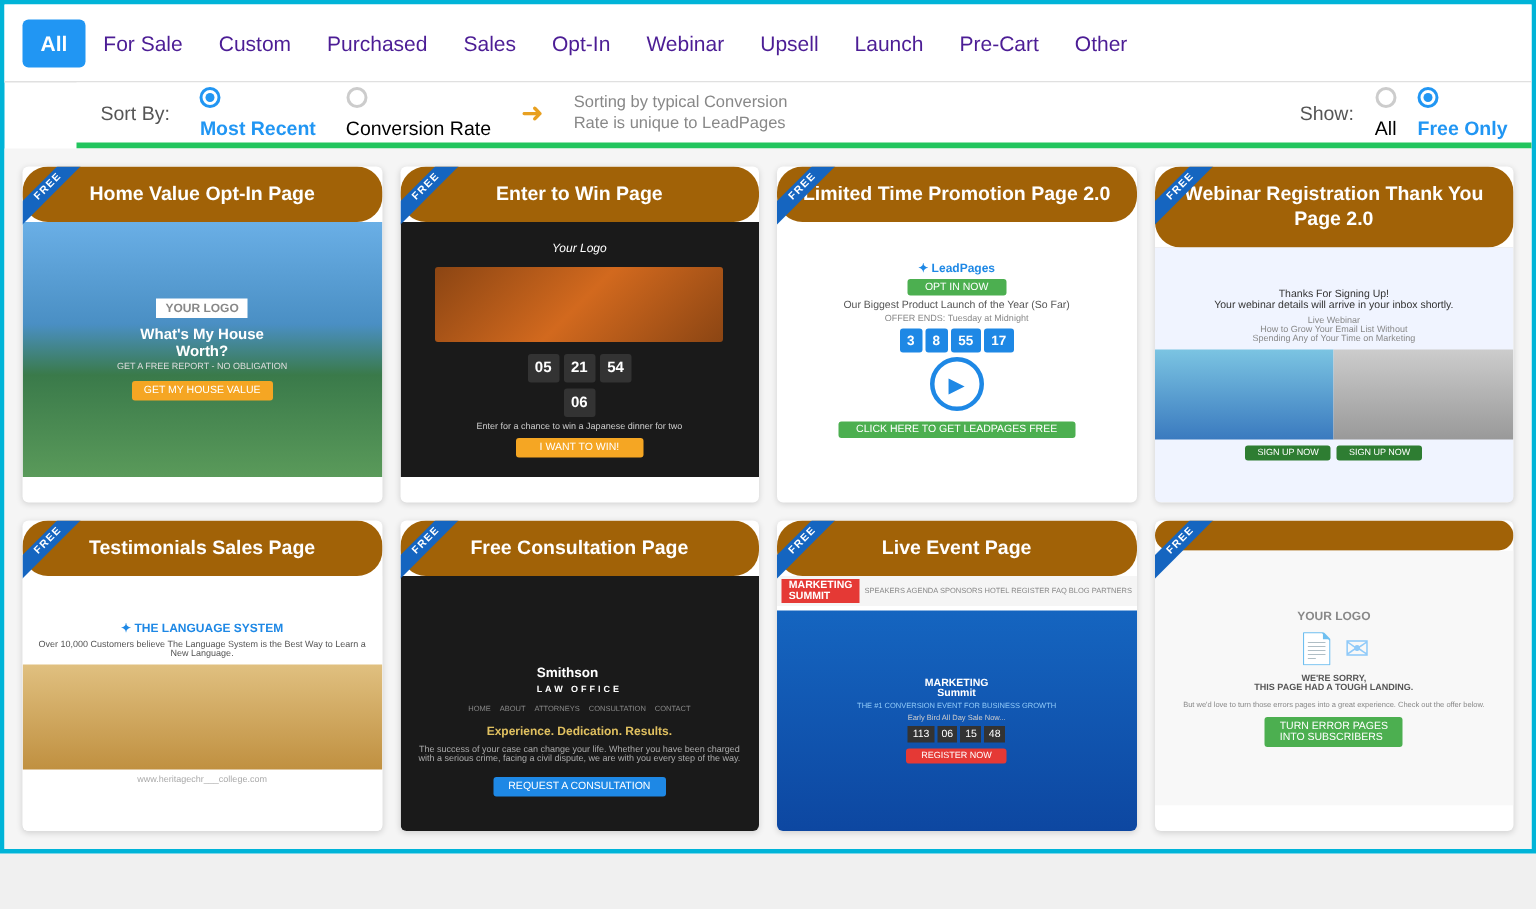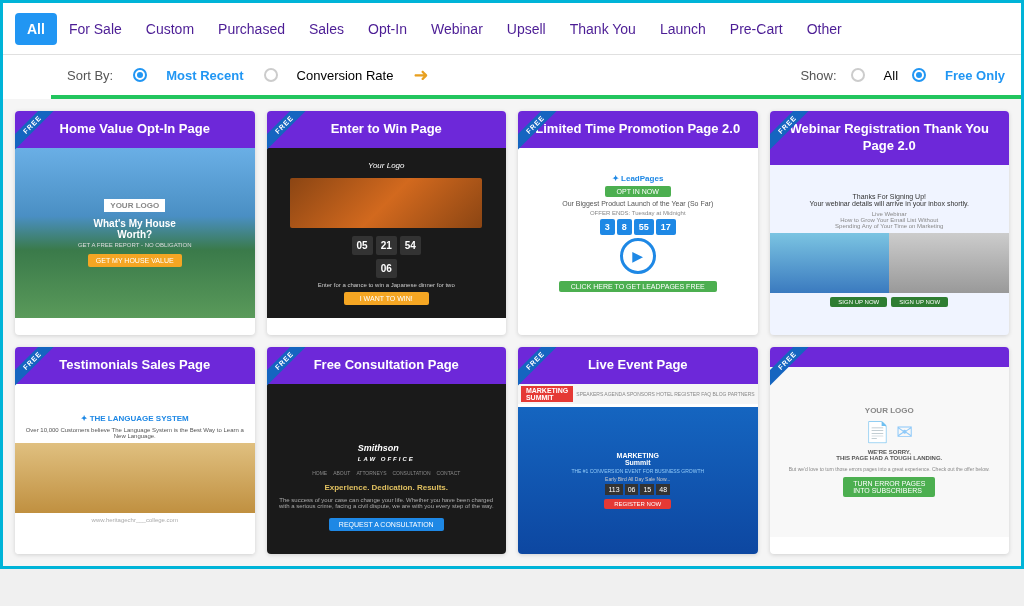--- a/index.html
+++ b/index.html
@@ -45,21 +45,21 @@
       display: flex;
       align-items: center;
       padding: 8px 16px;
       background: #fff;
       border-bottom: 4px solid #22c55e;
       gap: 20px;
       height: 44px;
       margin-left: 48px;
     }
     .sort-label { font-size: 13px; color: #555; font-weight: 500; }
-    .radio-group { display: flex; align-items: flex-start; gap: 19px; cursor: pointer; }
+    .radio-group { display: flex; align-items: flex-start; gap: 6px; cursor: pointer; flex-direction: column; }
     .radio-dot {
       width: 14px; height: 14px;
       border-radius: 50%;
       border: 2px solid #ccc;
       display: flex; align-items: center; justify-content: center;
     }
     .radio-dot.selected { border-color: #2196f3; }
     .radio-dot.selected::after {
       content: '';
       width: 6px; height: 6px;
@@ -104,21 +104,21 @@
       position: relative;
     }
 
     .card-header {
       position: relative;
       padding: 10px 12px;
       display: flex;
       align-items: center;
       gap: 8px;
     }
-    .card-header.blue { background: #6d28d9; }
+    .card-header.blue { background: #a16207; border-radius: 17px; }
     .card-title {
       font-size: 13px;
       color: #fff;
       font-weight: 600;
       line-height: 1.3;
       text-align: center;
       flex: 1;
     }
 
     .card-thumb {
@@ -326,21 +326,20 @@
       height: 100%;
       display: flex;
       flex-direction: column;
       align-items: center;
       justify-content: center;
       gap: 5px;
     }
     .thumb-consult-logo {
       color: #fff;
       font-size: 9px;
-      font-style: italic;
       font-weight: 600;
       margin-top: 36px;
     }
     .thumb-consult-text {
       color: #e0c060;
       font-size: 8px;
       font-weight: 600;
       text-align: center;
     }
     .thumb-consult-sub {
@@ -498,37 +497,37 @@
 
   <nav class="top-nav">
     <div class="nav-item active">All</div>
     <div class="nav-item">For Sale</div>
     <div class="nav-item">Custom</div>
     <div class="nav-item">Purchased</div>
     <div class="nav-item">Sales</div>
     <div class="nav-item">Opt-In</div>
     <div class="nav-item">Webinar</div>
     <div class="nav-item">Upsell</div>
-    <div class="nav-item">Thank You</div>
     <div class="nav-item">Launch</div>
     <div class="nav-item">Pre-Cart</div>
     <div class="nav-item">Other</div>
   </nav>
 
   <div class="sort-bar">
     <span class="sort-label">Sort By:</span>
     <div class="radio-group">
       <div class="radio-dot selected"></div>
       <span class="radio-text active">Most Recent</span>
     </div>
     <div class="radio-group">
       <div class="radio-dot"></div>
       <span class="radio-text">Conversion Rate</span>
     </div>
     <span class="arrow-icon">➜</span>
+    <span class="conversion-note">Sorting by typical Conversion Rate is unique to LeadPages</span>
     <div class="show-section">
       <span class="show-label">Show:</span>
       <div class="radio-group">
         <div class="radio-dot"></div>
         <span class="radio-text">All</span>
       </div>
       <div class="radio-group">
         <div class="radio-dot selected"></div>
         <span class="radio-text active">Free Only</span>
       </div>

